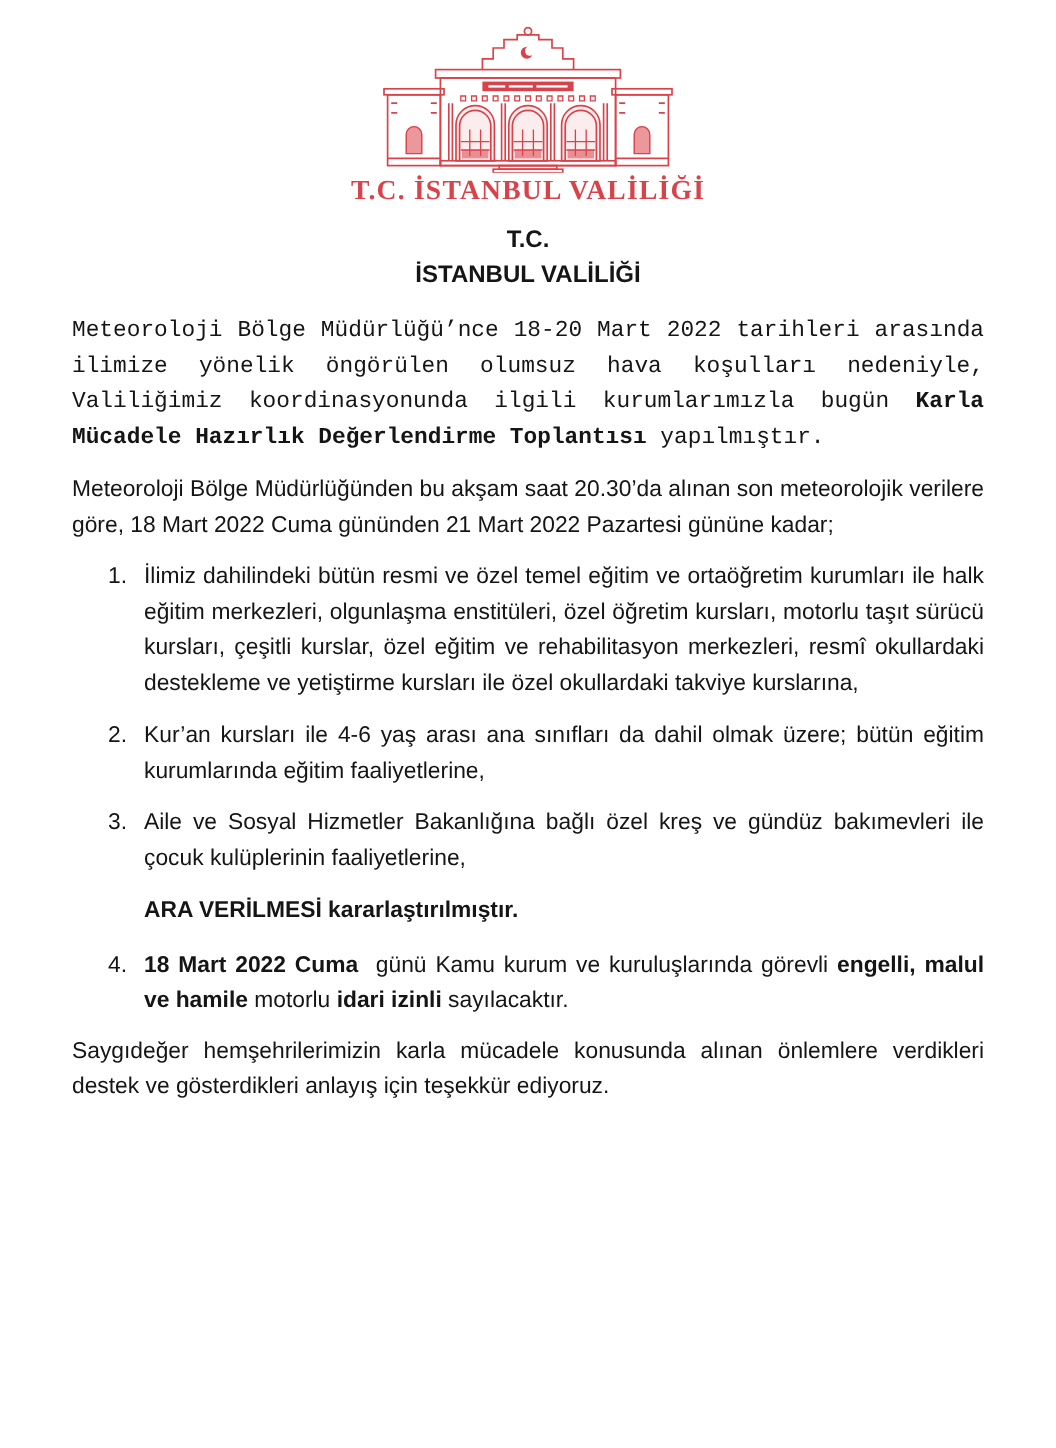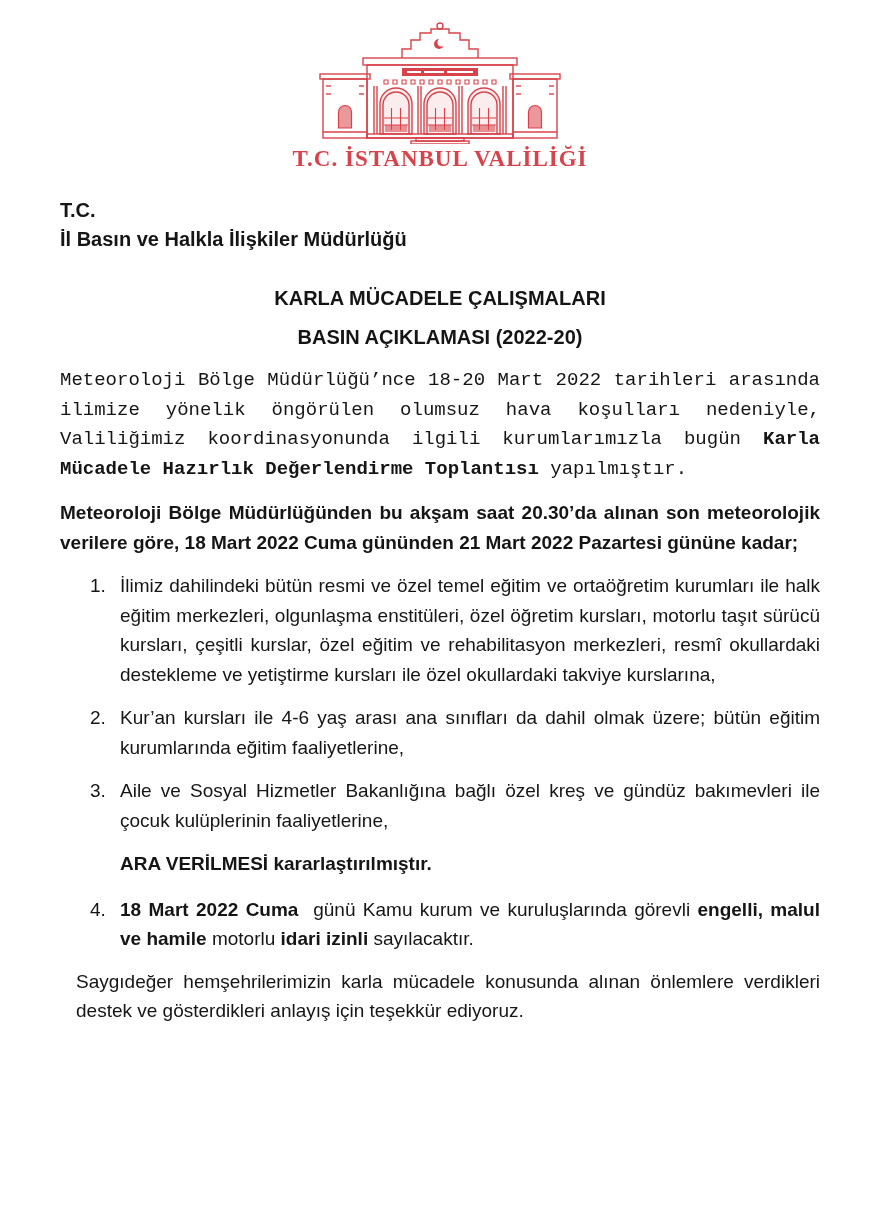--- a/index.html
+++ b/index.html
@@ -29,40 +29,41 @@
   }
   .logo-caption {
     margin-top: 2px;
     font-family: "Liberation Serif", "DejaVu Serif", serif;
     font-weight: bold;
     font-size: 23px;
     letter-spacing: 1px;
     color: var(--logo-red, #d8434b);
   }
   .office-lines {
-    margin-top: 24px;
+    margin-top: 14px;
+    text-align: center;
     font-weight: bold;
     font-size: 20px;
     line-height: 29px;
   }
   .title-block {
     text-align: center;
     font-weight: bold;
     font-size: 20px;
   }
   .doc-title-1 { margin-top: 33px; }
   .doc-title-2 { margin-top: 16px; }
   .para {
     margin: 14px 0 0 0;
     font-size: 19px;
     line-height: 29.5px;
     text-align: justify;
   }
   .para.first { margin-top: 17px; font-family: Liberation Mono, monospace; }
-  .bold { font-weight: bold; }
+  .bold { font-weight: normal; }
   .list-item {
     display: flex;
     margin: 14px 0 0 0;
     padding-left: 30px;
     font-size: 19px;
     line-height: 29.5px;
   }
   .num {
     flex: 0 0 30px;
   }
@@ -70,21 +71,21 @@
     flex: 1;
     text-align: justify;
   }
   .decision-line {
     margin: 14px 0 16px 0;
     padding-left: 60px;
     font-size: 19px;
     line-height: 29.5px;
     font-weight: bold;
   }
-  .closing { margin-top: 13px; margin-left: 16px; }
+  .closing { margin-top: 13px; }
 </style>
 </head>
 <body>
 
 <div class="page">
 
   <div class="logo">
     <svg width="252" height="122" viewBox="0 0 252 122" aria-hidden="true">
       <g fill="none" stroke="#d8434b" stroke-width="1.4">
 
@@ -151,27 +152,23 @@
       </g>
 
       <path d="M24.5 106 V90 A6.5 6.5 0 0 1 37.5 90 V106 Z" fill="rgba(216,67,75,0.55)" stroke="#d8434b" stroke-width="1.2"></path>
       <path d="M214.5 106 V90 A6.5 6.5 0 0 1 227.5 90 V106 Z" fill="rgba(216,67,75,0.55)" stroke="#d8434b" stroke-width="1.2"></path>
     </svg>
     <div class="logo-caption">T.C. İSTANBUL VALİLİĞİ</div>
   </div>
 
   <div class="office-lines">
     <div>T.C.</div>
-    <div>İl Basın ve Halkla İlişkiler Müdürlüğü</div>
+    <div>İSTANBUL VALİLİĞİ</div>
   </div>
 
-  <div class="title-block">
-    <div class="doc-title-1">KARLA MÜCADELE ÇALIŞMALARI</div>
-    <div class="doc-title-2">BASIN AÇIKLAMASI (2022-20)</div>
-  </div>
 
   <p class="para first"><span>Meteoroloji Bölge Müdürlüğü’nce 18-20 Mart 2022 tarihleri arasında ilimize yönelik öngörülen olumsuz hava koşulları nedeniyle, Valiliğimiz koordinasyonunda ilgili kurumlarımızla bugün </span><b>Karla Mücadele Hazırlık Değerlendirme Toplantısı</b><span> yapılmıştır.</span></p>
 
   <p class="para bold">Meteoroloji Bölge Müdürlüğünden bu akşam saat 20.30’da alınan son meteorolojik verilere göre, 18 Mart 2022 Cuma gününden 21 Mart 2022 Pazartesi gününe kadar;</p>
 
   <div class="list-item">
     <span class="num">1.</span>
     <span class="item-text">İlimiz dahilindeki bütün resmi ve özel temel eğitim ve ortaöğretim kurumları ile halk eğitim merkezleri, olgunlaşma enstitüleri, özel öğretim kursları, motorlu taşıt sürücü kursları, çeşitli kurslar, özel eğitim ve rehabilitasyon merkezleri, resmî okullardaki destekleme ve yetiştirme kursları ile özel okullardaki takviye kurslarına,</span>
   </div>
 

